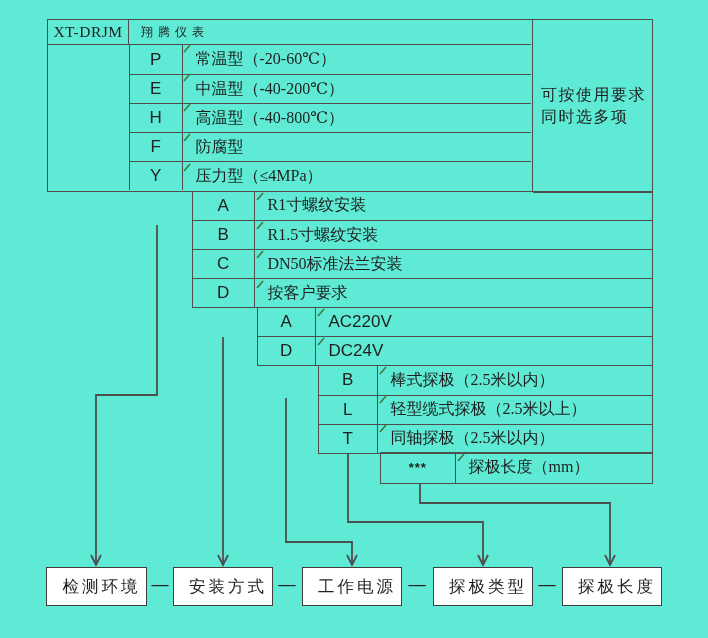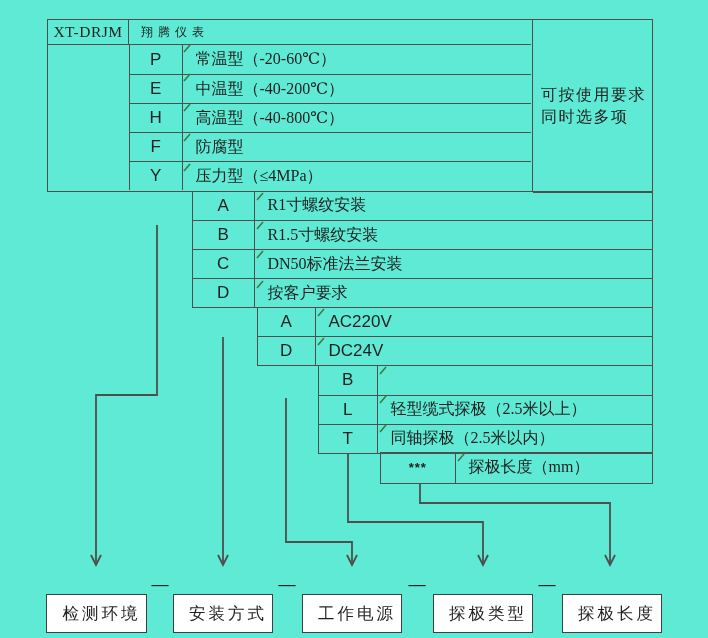--- a/index.html
+++ b/index.html
@@ -32,21 +32,21 @@
   .power-table .tcode{width:57.5px;}
   .probe-table{left:318px;top:364.5px;width:335px;height:89px;grid-template-rows:repeat(3,1fr);}
   .probe-table .tcode{width:58.5px;}
   .length-table{left:380px;top:452px;width:273px;height:31.5px;grid-template-rows:1fr;}
   .length-table .tcode{width:74.5px;font-size:13px;font-weight:bold;letter-spacing:1px;}
   
   .right-note{left:533px;top:19px;width:120px;height:173.5px;border:1.5px solid #4e4e4e;border-left:none;
     display:flex;flex-direction:column;justify-content:center;padding-left:8px;
     font-size:16px;letter-spacing:1.5px;line-height:22px;}
   
-  .cat-box{top:594px;height:39px;border:1.5px solid #3f3f3f;display:flex;align-items:center;justify-content:center;
+  .cat-box{top:567px;height:39px;border:1.5px solid #3f3f3f;display:flex;align-items:center;justify-content:center;
     font-size:16.5px;letter-spacing:3px;padding-left:10px;background:#fff;}
   .dash{top:567px;height:35px;width:18px;display:flex;align-items:center;justify-content:center;
     font-weight:bold;font-size:17px;color:#1f1f1f;}
   .overlay{left:0;top:0;width:708px;height:638px;pointer-events:none;}
 </style>
 </head>
 <body>
 
 <div class="page">
 
@@ -108,20 +108,21 @@
     </div>
     <div class="trow">
       <div class="tcode">D</div>
       <div class="tdesc latin">DC24V</div>
     </div>
   </div>
 
   <div class="abs opt-table probe-table">
     <div class="trow">
       <div class="tcode">B</div>
+      <div class="tdesc">棒式探极（2.5米以内）</div>
     </div>
     <div class="trow">
       <div class="tcode">L</div>
       <div class="tdesc">轻型缆式探极（2.5米以上）</div>
     </div>
     <div class="trow">
       <div class="tcode">T</div>
       <div class="tdesc">同轴探极（2.5米以内）</div>
     </div>
   </div>

